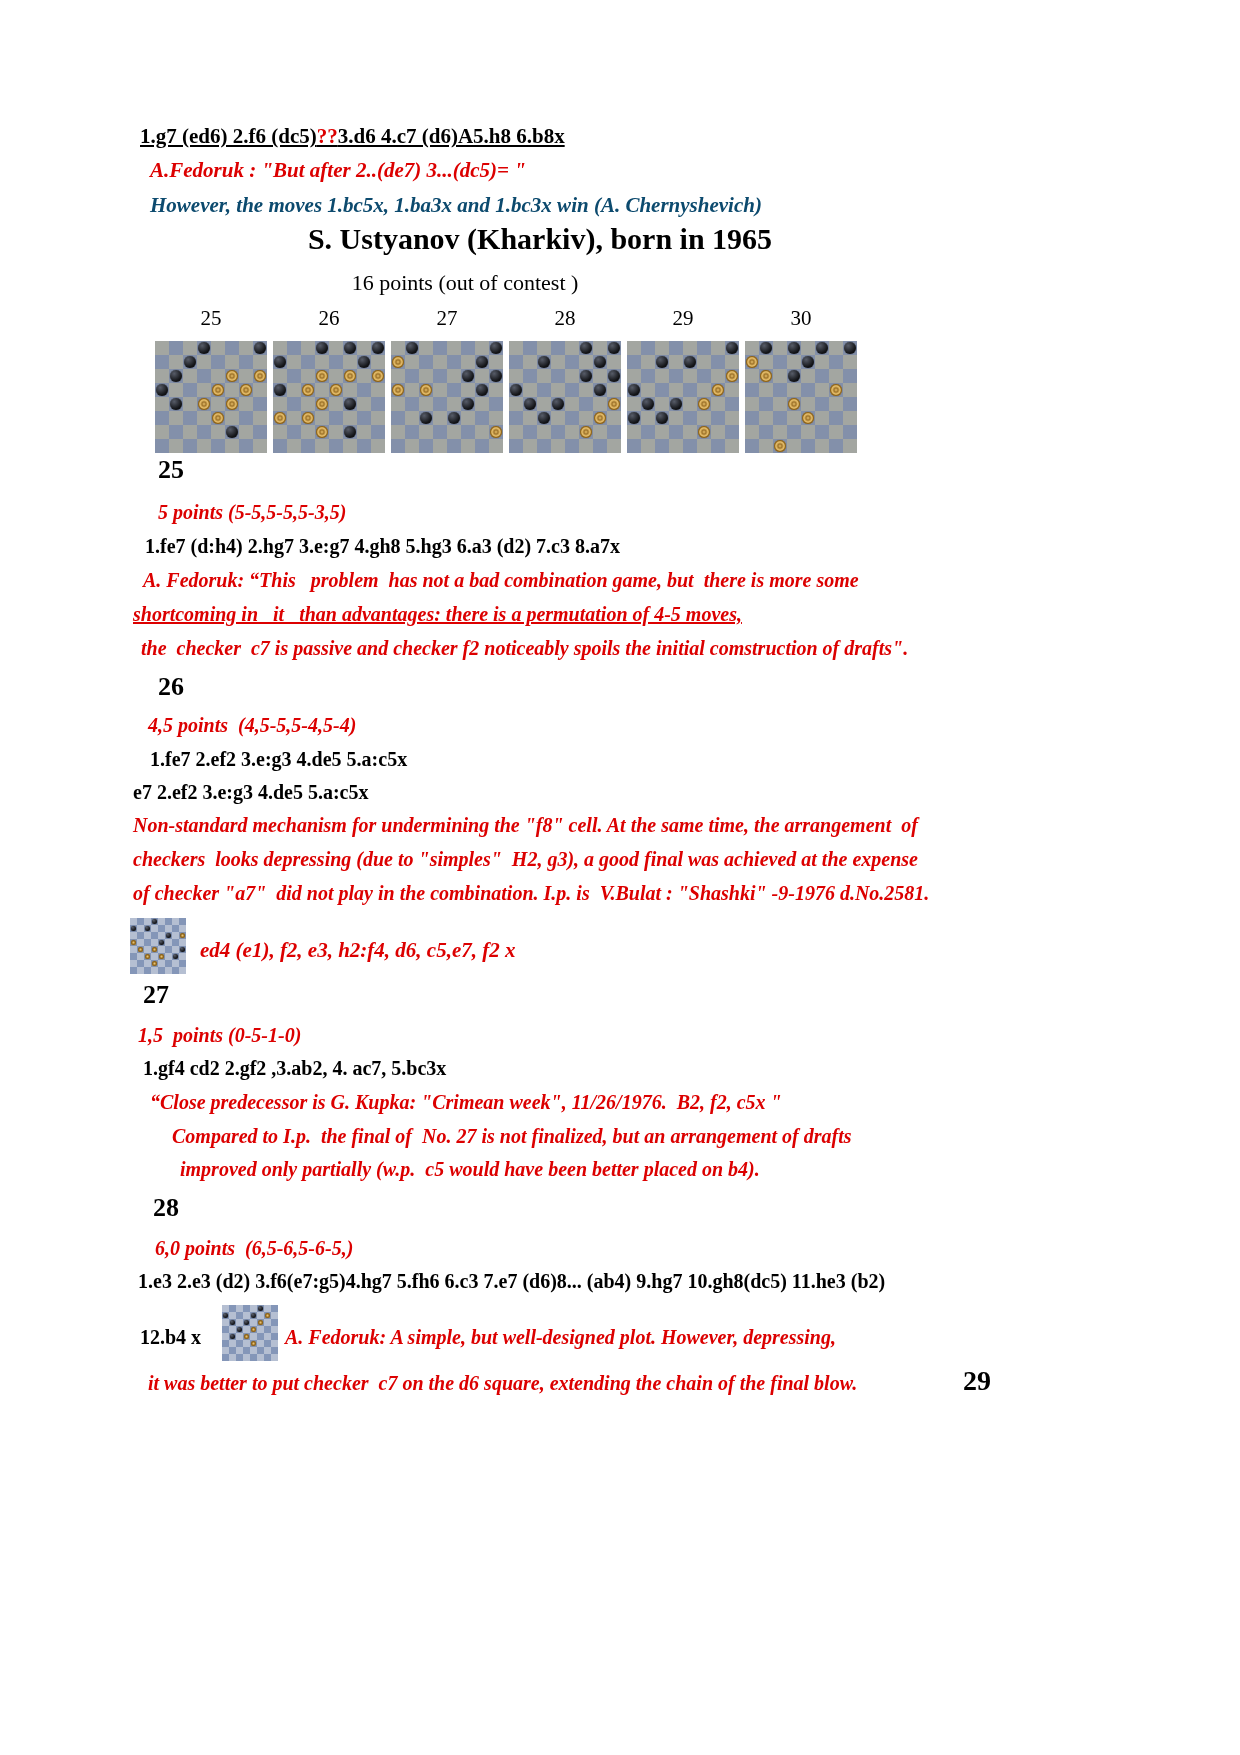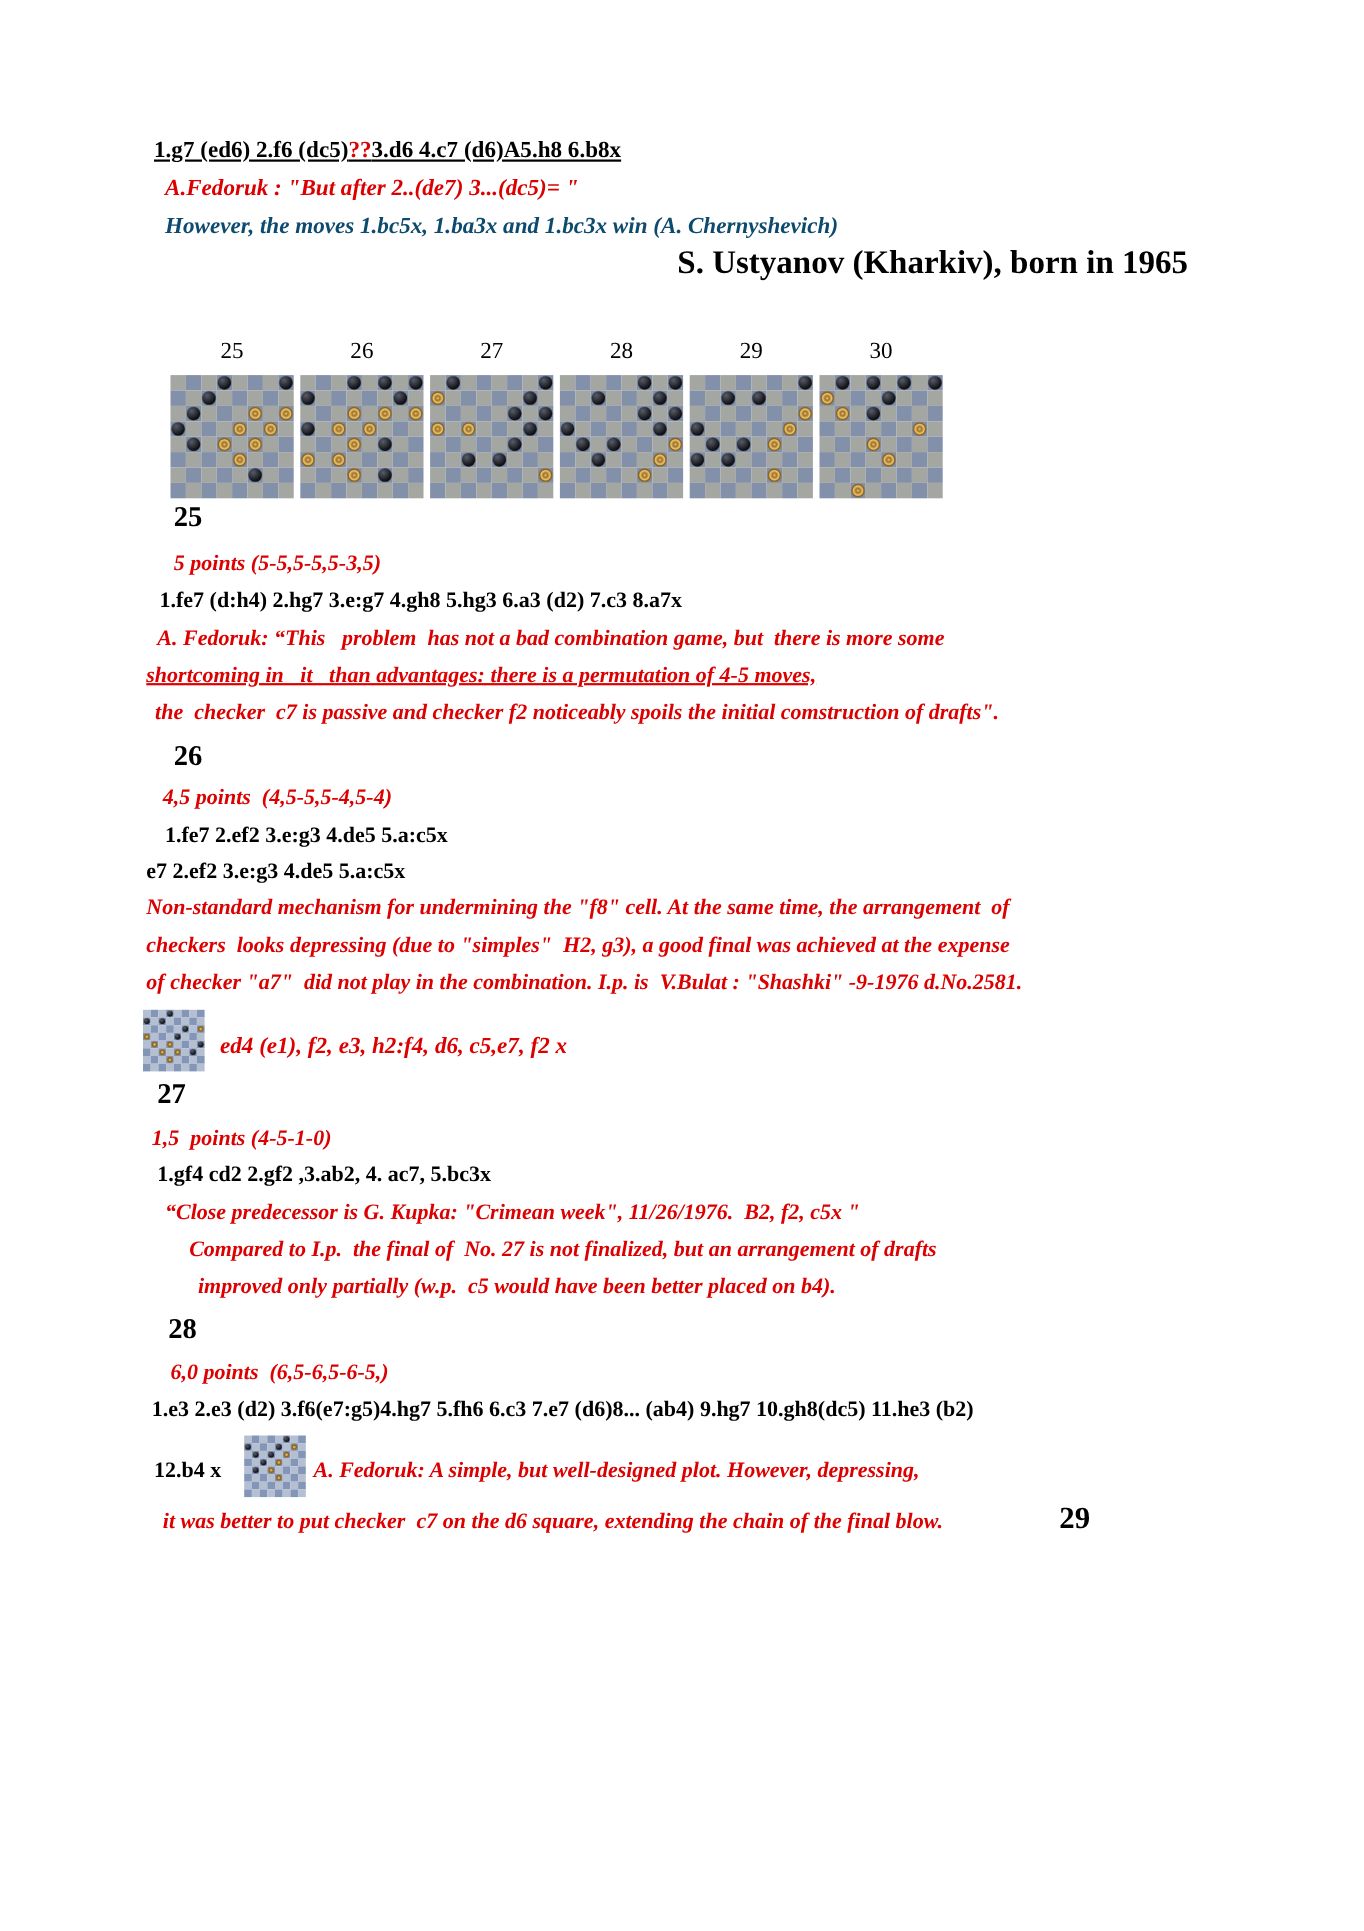--- a/index.html
+++ b/index.html
@@ -36,21 +36,22 @@
 </style>
 </head>
 <body>
 
 <div class="page">
 
   <div class="t bold fs21" style="left:140px;top:124px;text-decoration:underline;"><span>1.g7 (ed6) 2.f6 (dc5)</span><span class="red">??</span><span>3.d6 4.c7 (d6)A5.h8 6.b8x</span></div>
   <div class="t bi red fs21" style="left:150px;top:158px;">A.Fedoruk : "But after 2..(de7) 3...(dc5)= "</div>
   <div class="t bi blue fs21" style="left:150px;top:193px;">However, the moves 1.bc5x, 1.ba3x and 1.bc3x win (A. Chernyshevich)</div>
 
-  <div class="t title" style="top:222px;text-align:right;">S. Ustyanov (Kharkiv), born in 1965</div>
+  <div class="t title" style="top:222px;">S. Ustyanov (Kharkiv), born in 1965</div>
+  <div class="t subtitle" style="top:270px;">16 points (out of contest )</div>
 
   <div class="boards-wrap">
     <div class="labels-row">
       <div class="blabel">25</div>
       <div class="blabel">26</div>
       <div class="blabel">27</div>
       <div class="blabel">28</div>
       <div class="blabel">29</div>
       <div class="blabel">30</div>
     </div>
@@ -722,21 +723,21 @@
       <div class="sq sq-d"></div>
       <div class="sq sq-l"></div>
       <div class="sq sq-d"></div>
       <div class="sq sq-l"></div>
       <div class="sq sq-d"></div>
       <div class="sq sq-l"></div>
     </div>
   <div class="t bi red fs21" style="left:200px;top:938px;">ed4 (e1), f2, e3, h2:f4, d6, c5,e7, f2 x</div>
 
   <div class="t hdr" style="left:143px;top:980px;">27</div>
-  <div class="t bi red fs20" style="left:138px;top:1024px;">1,5  points (4-5-1-0)</div>
+  <div class="t bi red fs20" style="left:138px;top:1024px;">1,5  points (0-5-1-0)</div>
   <div class="t bold fs20" style="left:143px;top:1057px;">1.gf4 cd2 2.gf2 ,3.ab2, 4. ac7, 5.bc3x</div>
   <div class="t bi red fs20" style="left:150px;top:1091px;">“Close predecessor is G. Kupka: "Crimean week", 11/26/1976.  B2, f2, c5x "</div>
   <div class="t bi red fs20" style="left:172px;top:1125px;">Compared to I.p.  the final of  No. 27 is not finalized, but an arrangement of drafts</div>
   <div class="t bi red fs20" style="left:180px;top:1158px;">improved only partially (w.p.  c5 would have been better placed on b4).</div>
 
   <div class="t hdr" style="left:153px;top:1193px;">28</div>
   <div class="t bi red fs20" style="left:155px;top:1237px;">6,0 points  (6,5-6,5-6-5,)</div>
   <div class="t bold fs20" style="left:138px;top:1270px;">1.e3 2.e3 (d2) 3.f6(e7:g5)4.hg7 5.fh6 6.c3 7.e7 (d6)8... (ab4) 9.hg7 10.gh8(dc5) 11.he3 (b2)</div>
   <div class="t bold fs20" style="left:140px;top:1326px;">12.b4 x</div>
   <div class="board board-mini mini-abs" style="left:222px;top:1305px;">

